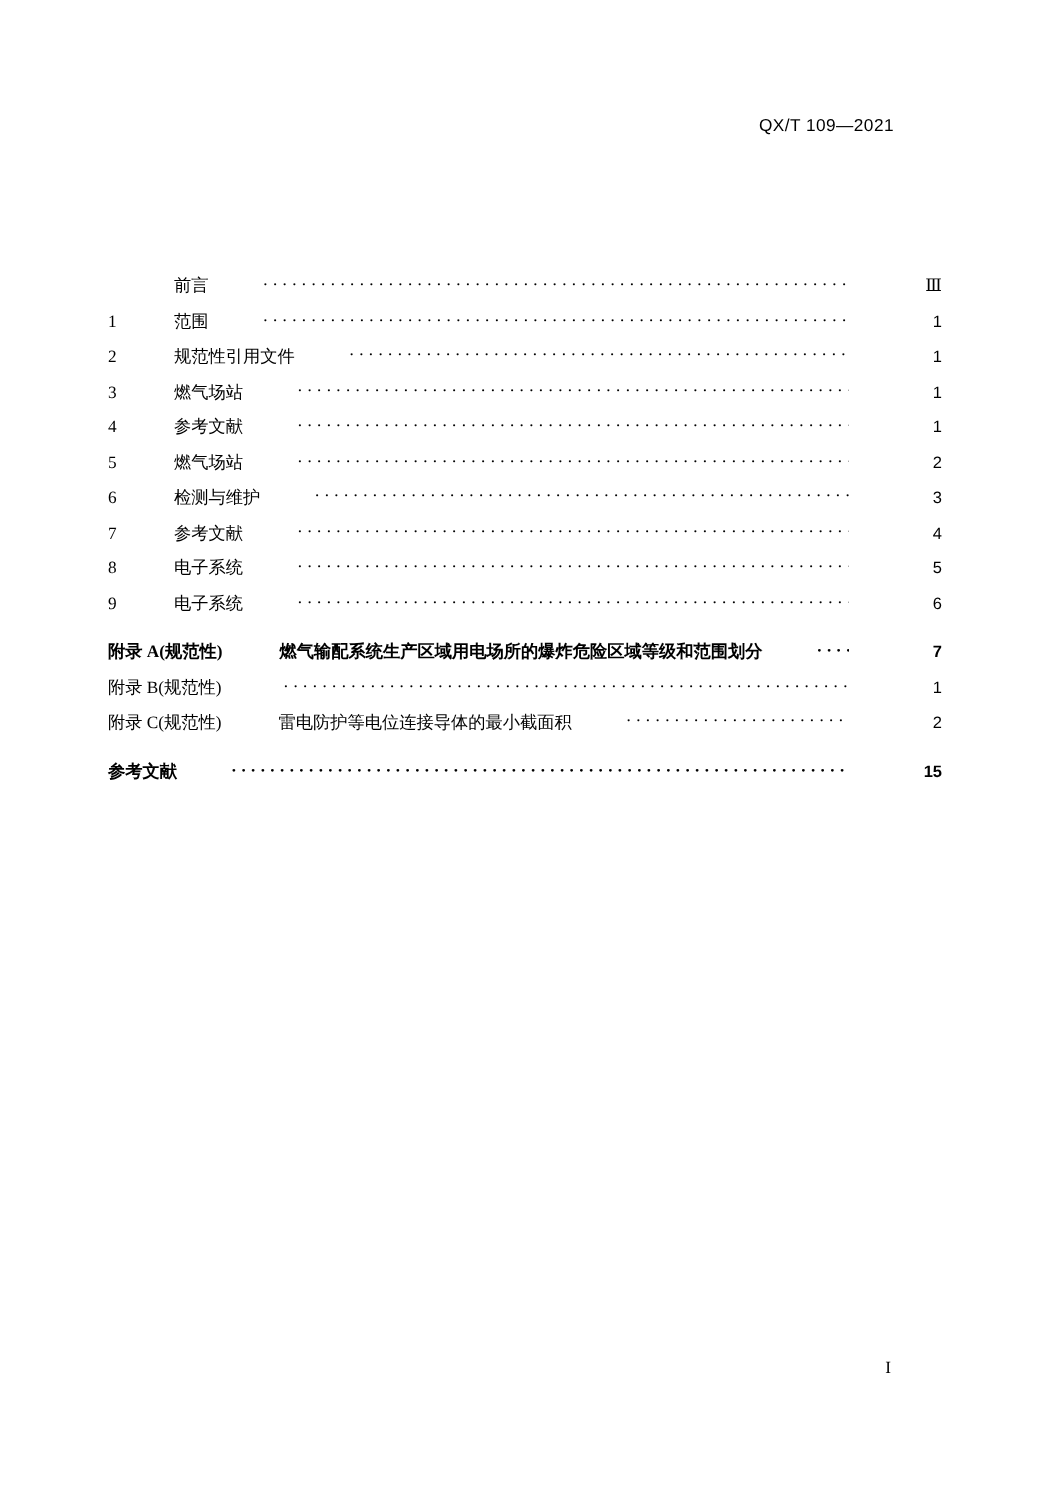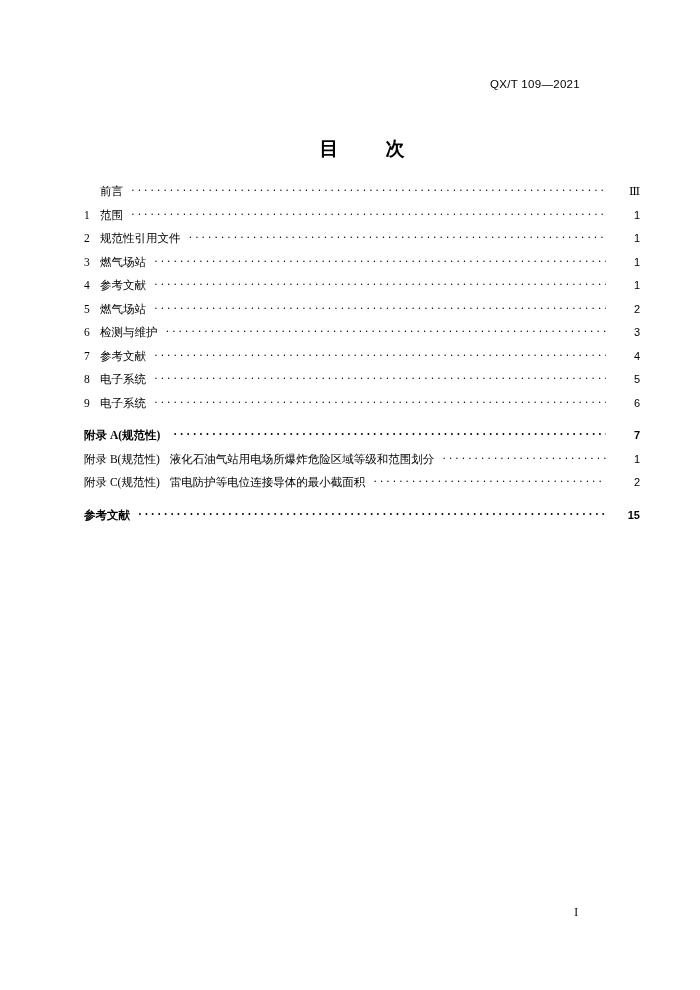--- a/index.html
+++ b/index.html
@@ -9,24 +9,25 @@
   }
   body {
     width: 700px;
     height: 990px;
     position: relative;
     font-family: "Liberation Serif", "DejaVu Serif", serif;
     color: #000000;
   }
   .page {
     position: absolute;
-    left: 12px; top: 0;
+    left: 0; top: 0;
     width: 640px;
     height: 990px;
     overflow: hidden;
+    padding-left: 28px;
   }
   .header-std {
     position: absolute;
     right: 72px;
     top: 78px;
     font-family: "Liberation Sans", sans-serif;
     font-size: 11.5px;
     letter-spacing: 0.3px;
     white-space: nowrap;
   }
@@ -48,20 +49,21 @@
     top: 186px;
     width: 556px;
   }
   .toc-row {
     display: flex;
     align-items: baseline;
     font-size: 11.5px;
     line-height: 1;
     height: 23.5px;
     white-space: nowrap;
+    gap: 28px;
   }
   .toc-row.gap-before {
     margin-top: 9px;
     font-weight: bold;
   }
   .num {
     display: inline-block;
     width: 16px;
     flex: 0 0 16px;
     text-align: left;
@@ -106,21 +108,20 @@
     font-family: "Liberation Serif", "DejaVu Serif", serif;
   }
 </style>
 </head>
 <body>
 
 <div class="page">
 
   <div class="header-std">QX/T 109—2021</div>
 
-  <div class="toc-title">目　次</div>
 
   <div class="toc">
 
     <div class="toc-row">
       <span class="num"></span>
       <span class="label">前言</span>
       <span class="dots">····························································································································</span>
       <span class="pg roman">Ⅲ</span>
     </div>
 
@@ -182,27 +183,27 @@
 
     <div class="toc-row">
       <span class="num">9</span>
       <span class="label">电子系统</span>
       <span class="dots">····························································································································</span>
       <span class="pg">6</span>
     </div>
 
     <div class="toc-row gap-before">
       <span class="annex-key">附录 A(规范性)</span>
+      <span class="label2">燃气输配系统生产区域用电场所的爆炸危险区域等级和范围划分</span>
       <span class="dots">····························································································································</span>
       <span class="pg">7</span>
     </div>
 
     <div class="toc-row">
       <span class="annex-key">附录 B(规范性)</span>
-      <span class="label2">液化石油气站用电场所爆炸危险区域等级和范围划分</span>
       <span class="dots">····························································································································</span>
       <span class="pg">1</span>
     </div>
 
     <div class="toc-row">
       <span class="annex-key">附录 C(规范性)</span>
       <span class="label2">雷电防护等电位连接导体的最小截面积</span>
       <span class="dots">····························································································································</span>
       <span class="pg">2</span>
     </div>

